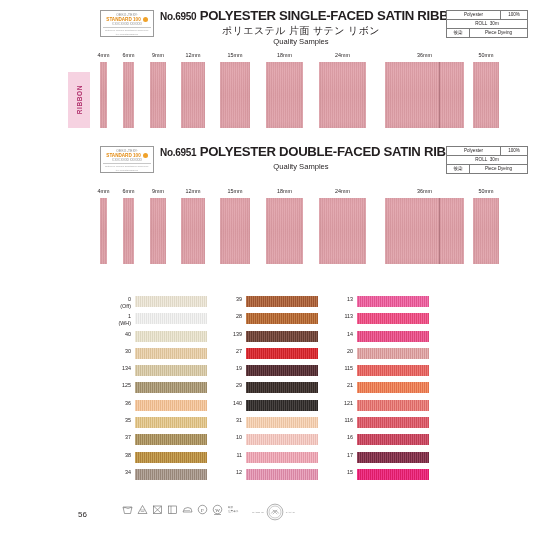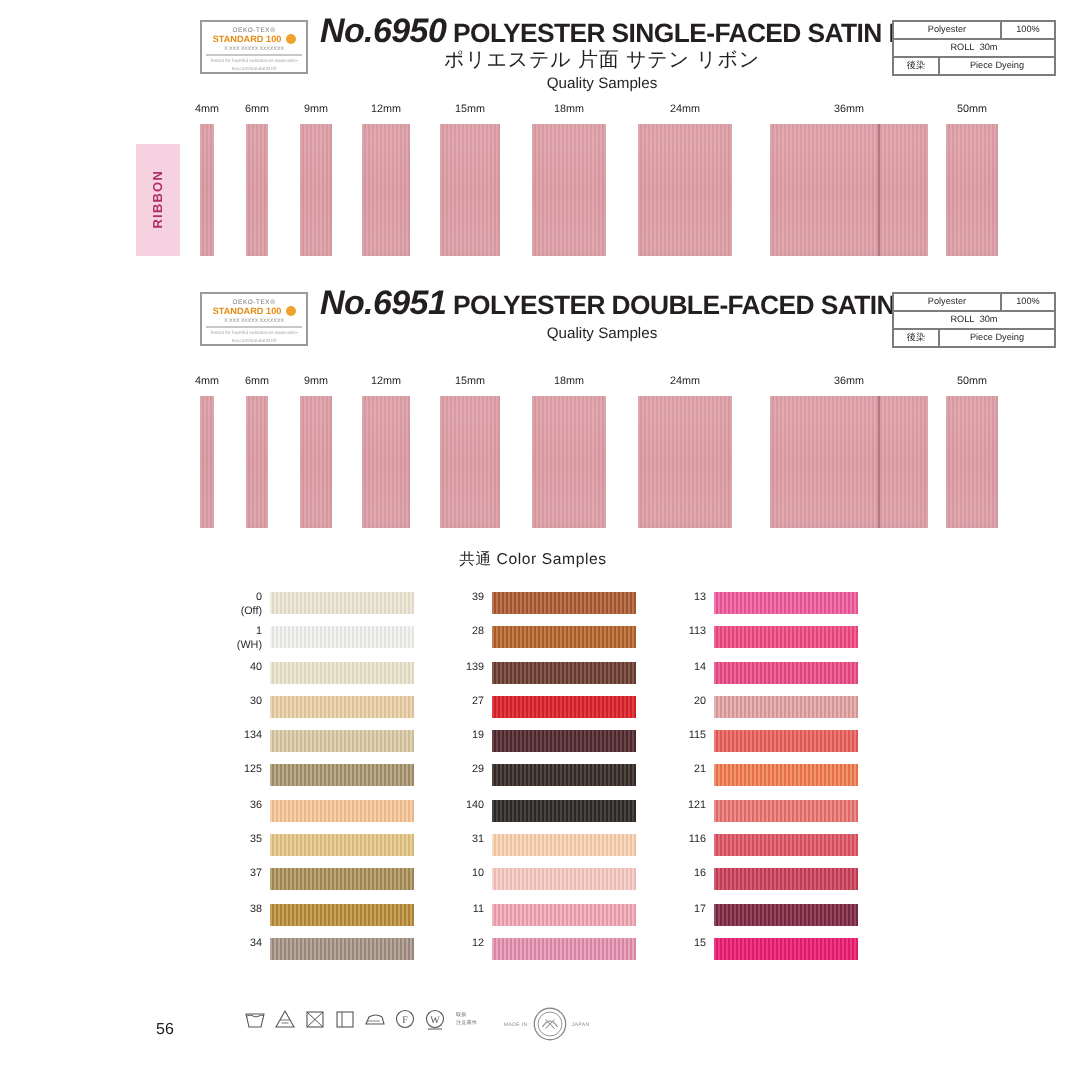--- a/index.html
+++ b/index.html
@@ -108,21 +108,21 @@
 
   .title-main {
     text-align: center;
     padding: 0 86px 0 64px;
     font-size: 13.2px;
     font-weight: bold;
     letter-spacing: -0.3px;
     line-height: 16px;
     white-space: nowrap;
   }
-  .title-main .no { font-size: 17px; font-style: italic; }
+  .title-main .no { font-size: 10px; }
   .title-jp {
     text-align: center;
     padding: 0 86px 0 64px;
     font-size: 10px;
     line-height: 11px;
     letter-spacing: 0.4px;
   }
   .title-qs {
     text-align: center;
     padding: 0 86px 0 64px;
@@ -407,21 +407,20 @@
         <div class="swatch" style="left: 54px; width: 16px;"></div>
         <div class="swatch" style="left: 85px; width: 24px;"></div>
         <div class="swatch" style="left: 124px; width: 30px;"></div>
         <div class="swatch" style="left: 170px; width: 37px;"></div>
         <div class="swatch" style="left: 223px; width: 47px;"></div>
         <div class="swatch seam" style="left: 289px; width: 79px;"></div>
         <div class="swatch" style="left: 377px; width: 26px;"></div>
       </div>
   </div>
 
-  <div class="cs-title">共通 Color Samples</div>
   <div class="cs-grid" id="csgrid">
       <div class="cs-col">
         <div class="cs-item">
           <div class="cs-code">0
 (Off)</div>
           <div class="cs-chip" style="background-color: rgb(236, 229, 212);">
             <div class="fill"></div>
           </div>
         </div>
         <div class="cs-item">

